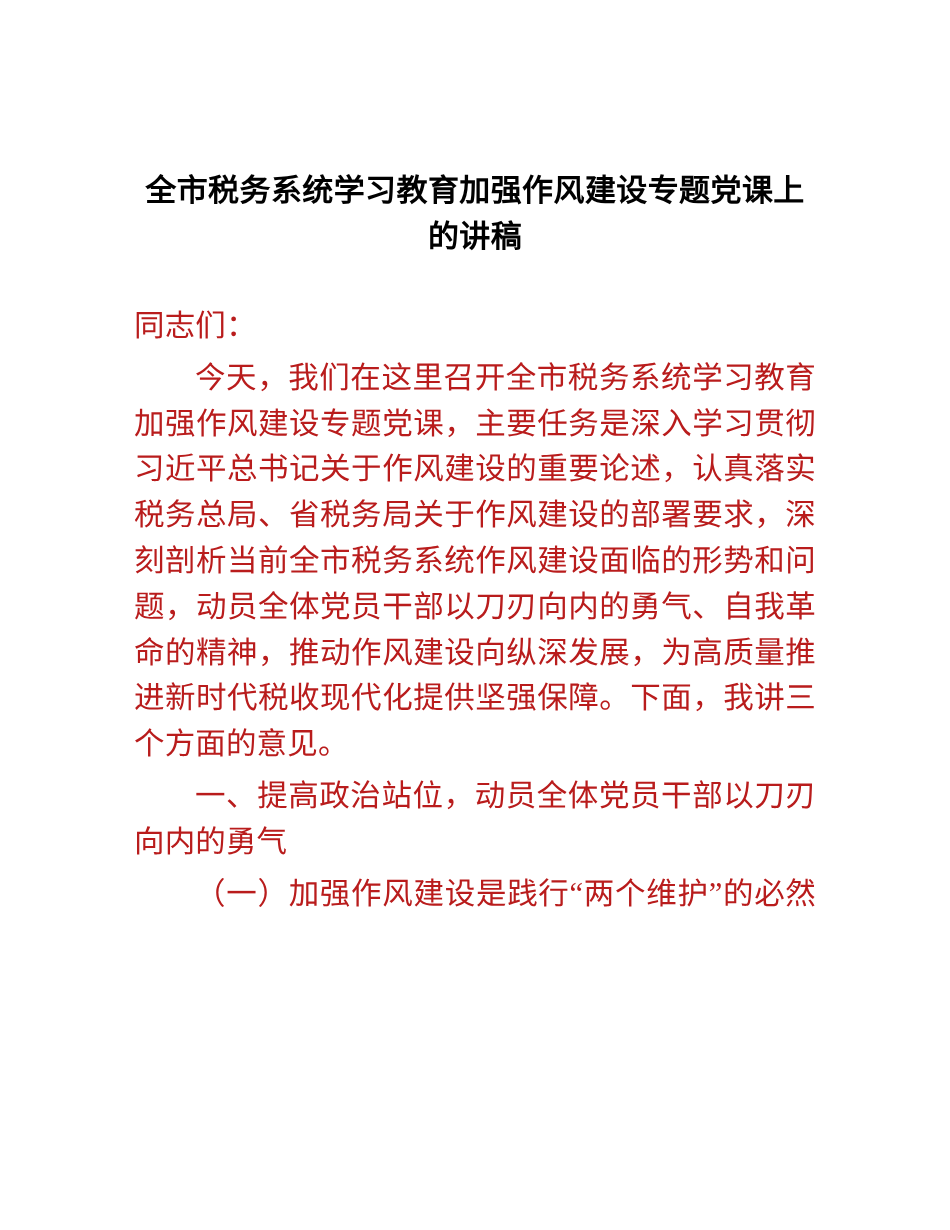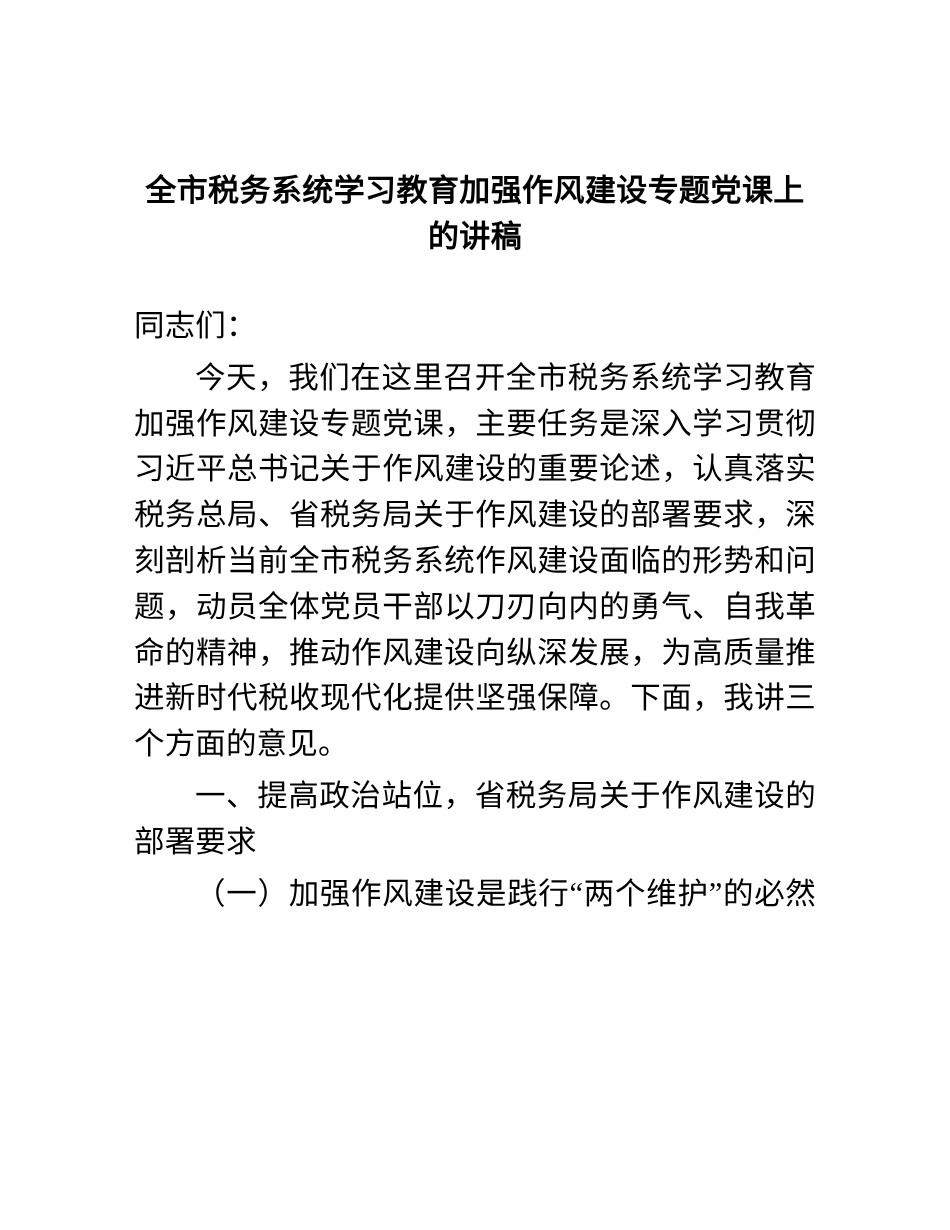--- a/index.html
+++ b/index.html
@@ -41,21 +41,21 @@
 
   
   .body-block {
     margin-top: 44px;
   }
 
   p.para {
     font-family: "Liberation Serif", "DejaVu Serif", serif;
     font-size: 30.5px;
     line-height: 45.8px;
-    color: #000000;
+    color: #b91c1c;
     margin: 0;
     text-align: justify;
     text-justify: inter-character;
     letter-spacing: 0.15px;
     word-break: break-all;
   }
 
   p.indent {
     text-indent: 61px;
   }
@@ -84,19 +84,19 @@
   <div class="page-body">
 
     <h1 class="doc-title">全市税务系统学习教育加强作风建设专题党课上的讲稿</h1>
 
     <div class="body-block">
 
       <p class="para no-indent salutation">同志们：</p>
 
       <p class="para indent">今天，我们在这里召开全市税务系统学习教育加强作风建设专题党课，主要任务是深入学习贯彻习近平总书记关于作风建设的重要论述，认真落实税务总局、省税务局关于作风建设的部署要求，深刻剖析当前全市税务系统作风建设面临的形势和问题，动员全体党员干部以刀刃向内的勇气、自我革命的精神，推动作风建设向纵深发展，为高质量推进新时代税收现代化提供坚强保障。下面，我讲三个方面的意见。</p>
 
-      <p class="para heading-para">一、提高政治站位，省税务局关于作风建设的部署要求</p>
+      <p class="para heading-para">一、提高政治站位，动员全体党员干部以刀刃向内的勇气</p>
 
       <p class="para indent">（一）加强作风建设是践行“两个维护”的必然要求。党的作风是党的形象，关系人心向背，关系党的生死存亡。习近平总书记强调，作风建设永远在路上，永远没有休止符，必须抓常、抓细、抓长，持续努力、久久为功。税务部门作为政治机关，必须旗帜鲜明讲政治，把加强作风建设作为践行“两个维护”的实际行动，作为检验对党忠诚的重要标尺。近年来，全市税务系统深入贯彻落实中央八项规定精神，持之以恒纠治“四风”，作风建设取得明显成效。但也要清醒看到，作风问</p>
 
     </div>
   </div>
 </div>
 
 </body></html>

